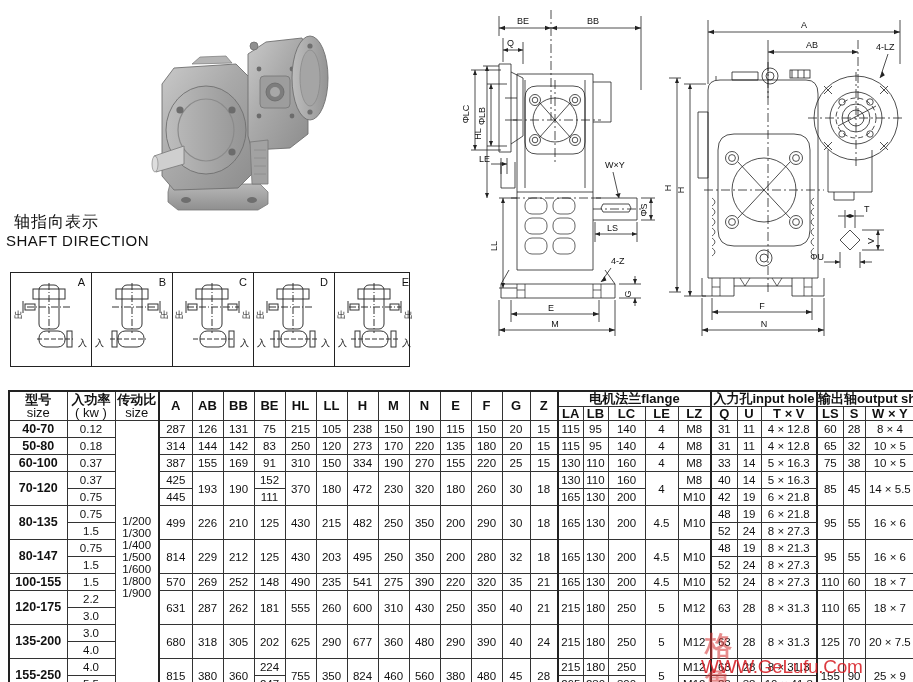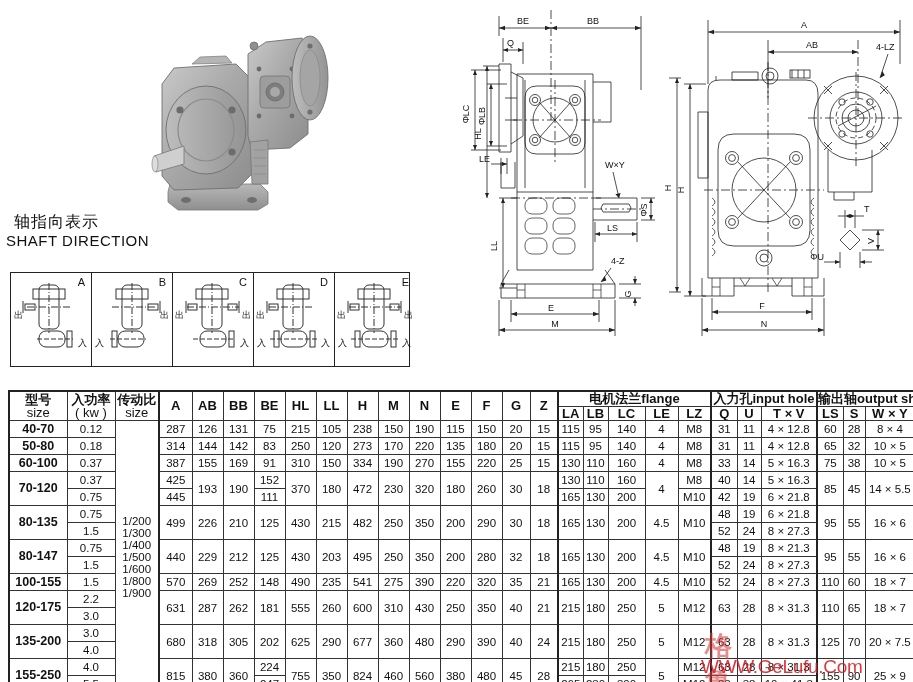--- a/index.html
+++ b/index.html
@@ -826,21 +826,21 @@
           </tr>
           <tr class="r">
             <td>1.5</td>
             <td>52</td>
             <td>24</td>
             <td class="br">8 × 27.3</td>
           </tr>
           <tr class="r">
             <td rowspan="2" class="size-cell bl">80-147</td>
             <td>0.75</td>
-            <td rowspan="2">440</td>
+            <td rowspan="2">814</td>
             <td rowspan="2">229</td>
             <td rowspan="2">212</td>
             <td rowspan="2">125</td>
             <td rowspan="2">430</td>
             <td rowspan="2">203</td>
             <td rowspan="2">495</td>
             <td rowspan="2">250</td>
             <td rowspan="2">350</td>
             <td rowspan="2">200</td>
             <td rowspan="2">280</td>

